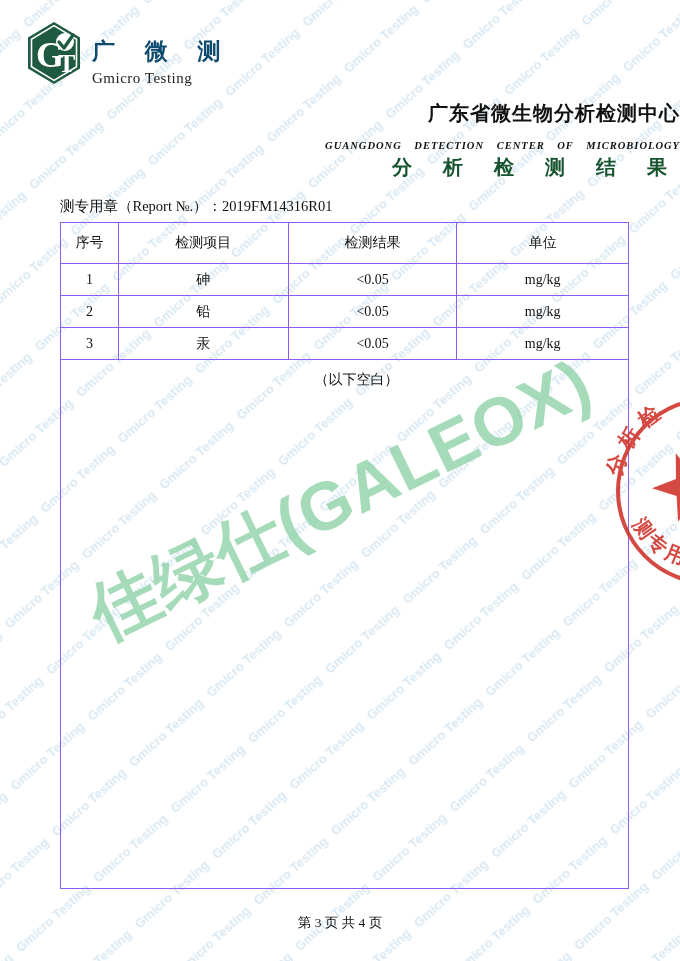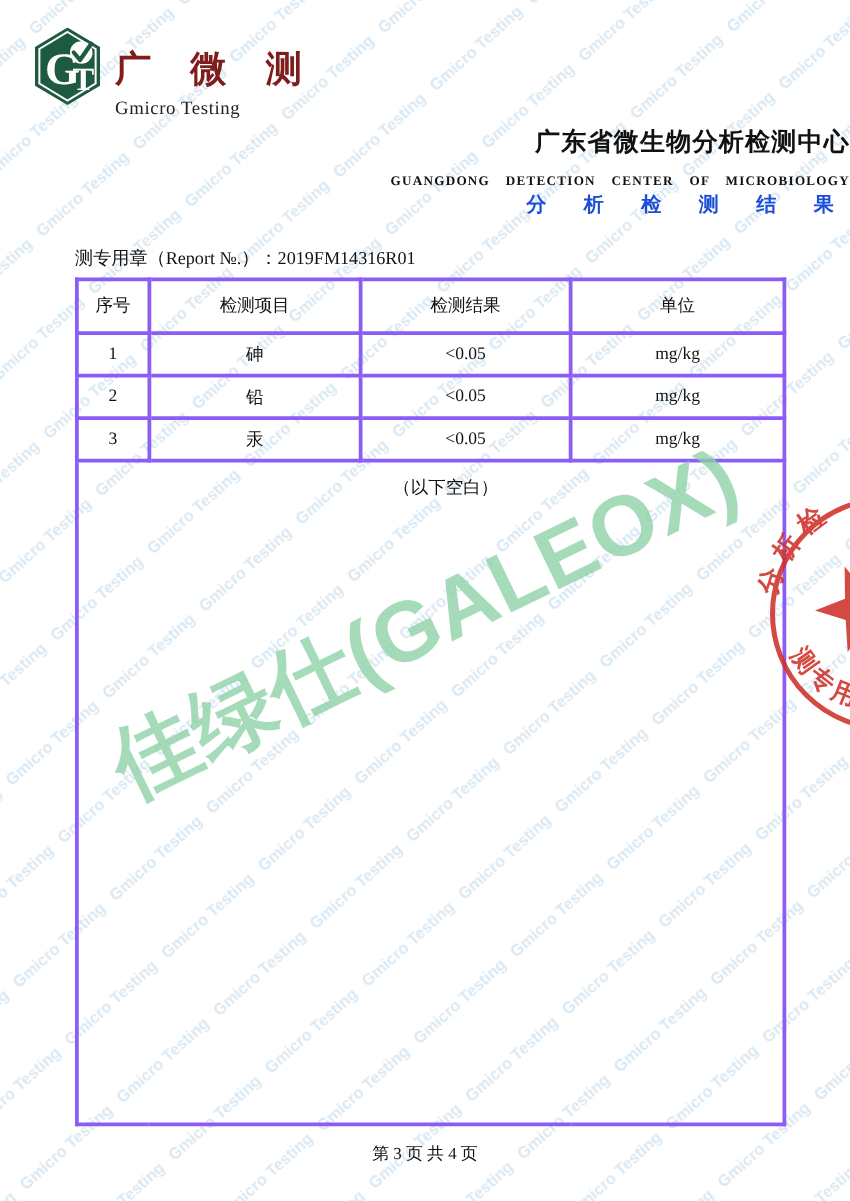--- a/index.html
+++ b/index.html
@@ -8,31 +8,31 @@
     background:#ffffff; overflow:hidden;
     font-family:"Liberation Serif","DejaVu Serif",serif;
     color:#1c1c1c;
   }
   
   .wm-tile{position:absolute; left:0; top:0; width:680px; height:961px; z-index:0; pointer-events:none;}
   
   .logo{position:absolute; left:28px; top:22px; display:flex; align-items:flex-start; z-index:2;}
   .logo-svg{display:block;}
   .logo-text{margin-left:12px; padding-top:14px;}
-  .logo-cn{font-size:29px; font-weight:bold; letter-spacing:12px; color:#7f1d1d; font-family:"Liberation Serif","DejaVu Serif",serif; white-space:nowrap;}
+  .logo-cn{font-size:23px; font-weight:bold; letter-spacing:12px; color:#0c4a6e; font-family:"Liberation Serif","DejaVu Serif",serif; white-space:nowrap;}
   .logo-en{font-size:15px; color:#222; margin-top:3px; letter-spacing:0.5px;}
   .titles{position:absolute; left:0; top:100px; width:680px; text-align:right; z-index:2;}
   .title-cn{font-size:20px; font-weight:bold; letter-spacing:1px; color:#111;}
-  .title-en{font-size:10.5px; font-weight:bold; letter-spacing:1px; word-spacing:9px; margin-top:13px; color:#111;}
-  .result-cn{font-size:16px; font-weight:bold; letter-spacing:13px; margin-top:3px; color:#1d4ed8;}
+  .title-en{font-size:10.5px; font-weight:bold; letter-spacing:1px; word-spacing:9px; margin-top:13px; color:#111;font-style:italic;}
+  .result-cn{font-size:20px; font-weight:bold; letter-spacing:13px; margin-top:3px; color:#14532d;}
   .result-en{font-size:10.5px; font-weight:bold; letter-spacing:0.5px; margin-top:4px; color:#111;}
   .report-line{position:absolute; left:60px; top:197px; font-size:14.5px; z-index:2; color:#111;}
   
   .tbl{position:absolute; left:60px; top:222px; width:569px; border-collapse:collapse; z-index:1; table-layout:fixed;}
-  .tbl td, .tbl th{border:3px solid #8b5cf6; font-weight:normal; font-size:14px; text-align:center; padding:0; color:#111; background:transparent;}
+  .tbl td, .tbl th{border:1px solid #8b5cf6; font-weight:normal; font-size:14px; text-align:center; padding:0; color:#111; background:transparent;}
   .tbl th{height:40px;}
   .tbl td{height:31px;}
   .tbl td.bigcell{height:517px; vertical-align:top; padding-top:11px; font-size:14px;padding-left:24px;}
   
   .brand-wm{
     position:absolute; left:20px; top:450px; width:640px; height:96px;
     line-height:96px; text-align:center; z-index:3; pointer-events:none;
     transform:rotate(-26deg); transform-origin:50% 50%;
     font-family:"Liberation Sans","DejaVu Sans",sans-serif;
     font-size:68px; font-weight:bold; letter-spacing:1px;

